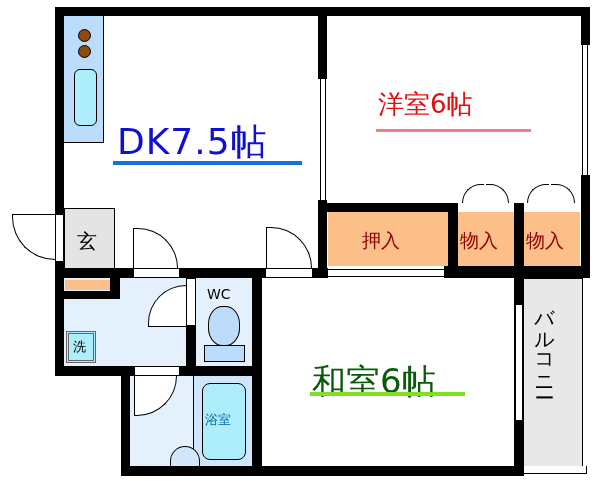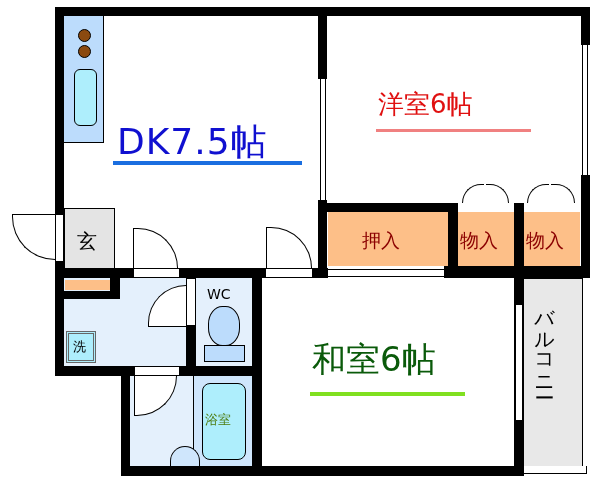--- a/index.html
+++ b/index.html
@@ -105,24 +105,24 @@
 <div class="abs" style="left:202px;top:383px;width:44px;height:77px;border-radius:8px;background:#aeeefc;border:1px solid #000;"></div>
 
 <div class="abs" style="left:170px;top:446px;width:30px;height:20px;border-radius:15px 15px 0 0;background:#cfe6fc;border:1px solid #000;border-bottom:none;"></div>
 
 <div class="lbl" style="left:117px;top:118px;font-size:36px;color:#1010d0;letter-spacing:1px;">DK7.5帖</div>
 <div class="abs" style="left:113px;top:161px;width:189px;height:4px;background:#1a6ee0;"></div>
 
 <div class="lbl" style="left:378px;top:87px;font-size:26px;color:#e01010;">洋室6帖</div>
 <div class="abs" style="left:376px;top:129px;width:155px;height:3px;background:#f08080;"></div>
 
-<div class="lbl" style="left:312px;top:337px;font-size:34px;color:#0a5a0a;">和室6帖</div>
+<div class="lbl" style="left:312px;top:359px;font-size:34px;color:#0a5a0a;">和室6帖</div>
 <div class="abs" style="left:310px;top:392px;width:155px;height:4px;background:#80e020;"></div>
 
 <div class="lbl" style="left:77px;top:228px;font-size:20px;color:#000;">玄</div>
 <div class="lbl" style="left:207px;top:286px;font-size:14px;color:#000;">WC</div>
-<div class="lbl" style="left:205px;top:411px;font-size:13px;color:#4d7c0f;">浴室</div>
+<div class="lbl" style="left:205px;top:411px;font-size:13px;color:#0369a1;">浴室</div>
 <div class="lbl" style="left:73px;top:338px;font-size:13px;color:#000;">洗</div>
 <div class="lbl" style="left:537px;top:296px;width:22px;font-size:20px;line-height:28px;color:#000;writing-mode:vertical-rl;">バルコニー</div>
 
 <div class="lbl" style="left:362px;top:228px;font-size:19px;color:#8b0000;">押入</div>
 <div class="lbl" style="left:460px;top:228px;font-size:19px;color:#8b0000;">物入</div>
 <div class="lbl" style="left:526px;top:228px;font-size:19px;color:#8b0000;">物入</div>
 
 </body></html>

